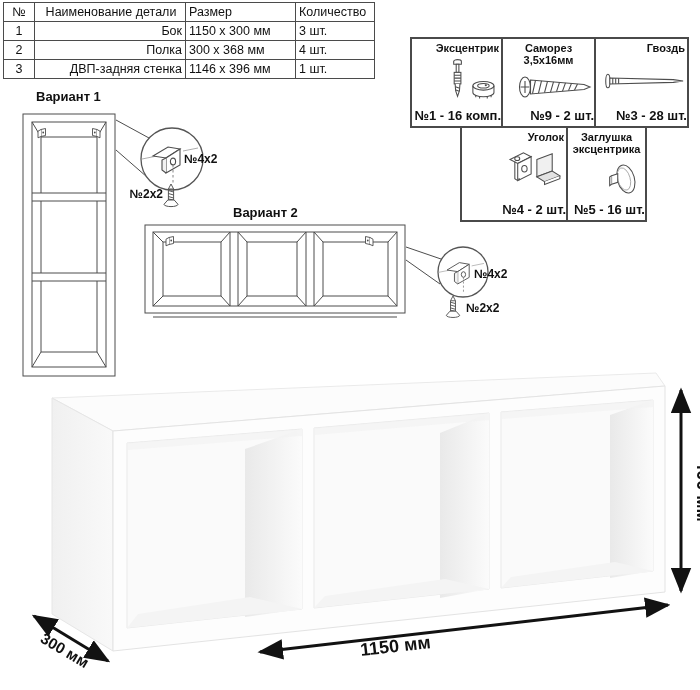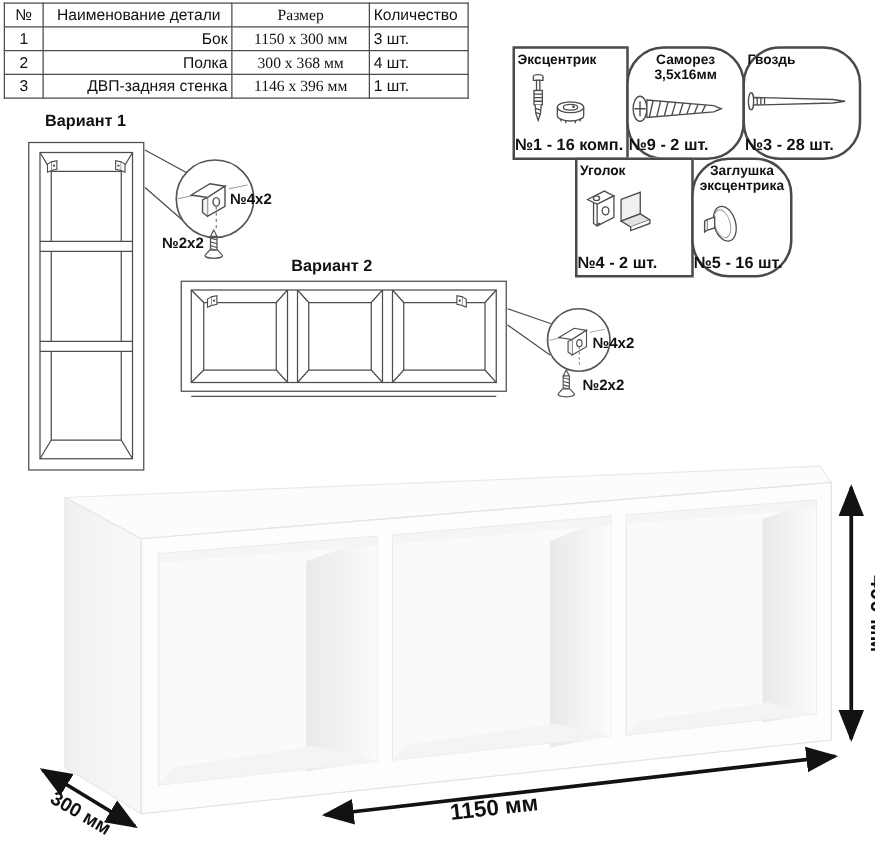--- a/index.html
+++ b/index.html
@@ -11,33 +11,33 @@
   table.parts{
     position:absolute;left:3px;top:2px;border-collapse:collapse;
     font-size:12.5px;color:#111;background:#fff;
   }
   table.parts th,table.parts td{
     border:1px solid #4b4b4b;height:18px;padding:0 3px;
     font-weight:normal;white-space:nowrap;
   }
   .c-num{width:24px;text-align:center;}
   .c-name{width:142px;text-align:right;padding-left:5px !important;}
-  .c-size{width:103px;text-align:center;font-family:Liberation Serif, serif;}
+  .c-size{width:103px;text-align:left;}
   .c-qty{width:72px;text-align:left;}
   
   .hwrow{position:absolute;display:flex;}
   .hwrow1{left:410px;top:37px;}
   .hwrow2{left:460px;top:126px;}
   .hwcell{
     box-sizing:border-box;border:2px solid #4a4a4a;background:#fff;
-    display:flex;flex-direction:column;align-items:flex-start;
+    display:flex;flex-direction:column;align-items:flex-end;
   }
   .hwrow1 .hwcell{height:91px;}
   .hwrow2 .hwcell{height:96px;}
-  .hwcell + .hwcell{margin-left:-2px;border-radius:30px;}
+  .hwcell + .hwcell{margin-left:-2px;}
   .hwtitle{
     font-size:11px;font-weight:bold;text-align:center;line-height:1.12;
     margin-top:3px;padding:0 2px;
   }
   .hwicon{flex:1;display:flex;align-items:center;justify-content:center;overflow:hidden;}
   .hwqty{font-size:13px;font-weight:bold;margin-bottom:3px;white-space:nowrap;}
   
   svg.sheet{position:absolute;left:0;top:0;}
   svg.sheet text{font-family:"Liberation Sans",sans-serif;fill:#111;}
   .lineart{stroke:#4d4d4d;stroke-width:1;fill:none;}
@@ -258,21 +258,21 @@
           <path d="M7,6.9 L72,8.6 L82,10 L72,11.4 L7,13.1 Z"></path>
           <path d="M10,7 V13 M13,7.1 V12.9 M16,7.2 V12.8" fill="none"></path>
         </g>
       </svg>
     </div>
     <div class="hwqty">№3 - 28 шт.</div>
   </div>
 </div>
 
 <div class="hwrow hwrow2">
-  <div class="hwcell" style="width:95px">
+  <div class="hwcell" style="width:108px">
     <div class="hwtitle">Уголок</div>
     <div class="hwicon">
       <svg width="64" height="46" viewBox="0 0 66 48">
         <g stroke="#4d4d4d" stroke-width="1.1" fill="#ffffff">
           <path d="M8,10 L22,3 L30,7 L16,14 Z"></path>
           <ellipse cx="15.5" cy="9" rx="2.6" ry="2"></ellipse>
           <path d="M16,14 L30,7 L30,25 L16,32 Z"></path>
           <ellipse cx="23" cy="19.5" rx="2.8" ry="3.4"></ellipse>
           <path d="M16,32 L13,30 L13,12" fill="none"></path>
           <path d="M36,10 L52,4 L52,22 L36,28 Z" fill="#f0f0f0"></path>

